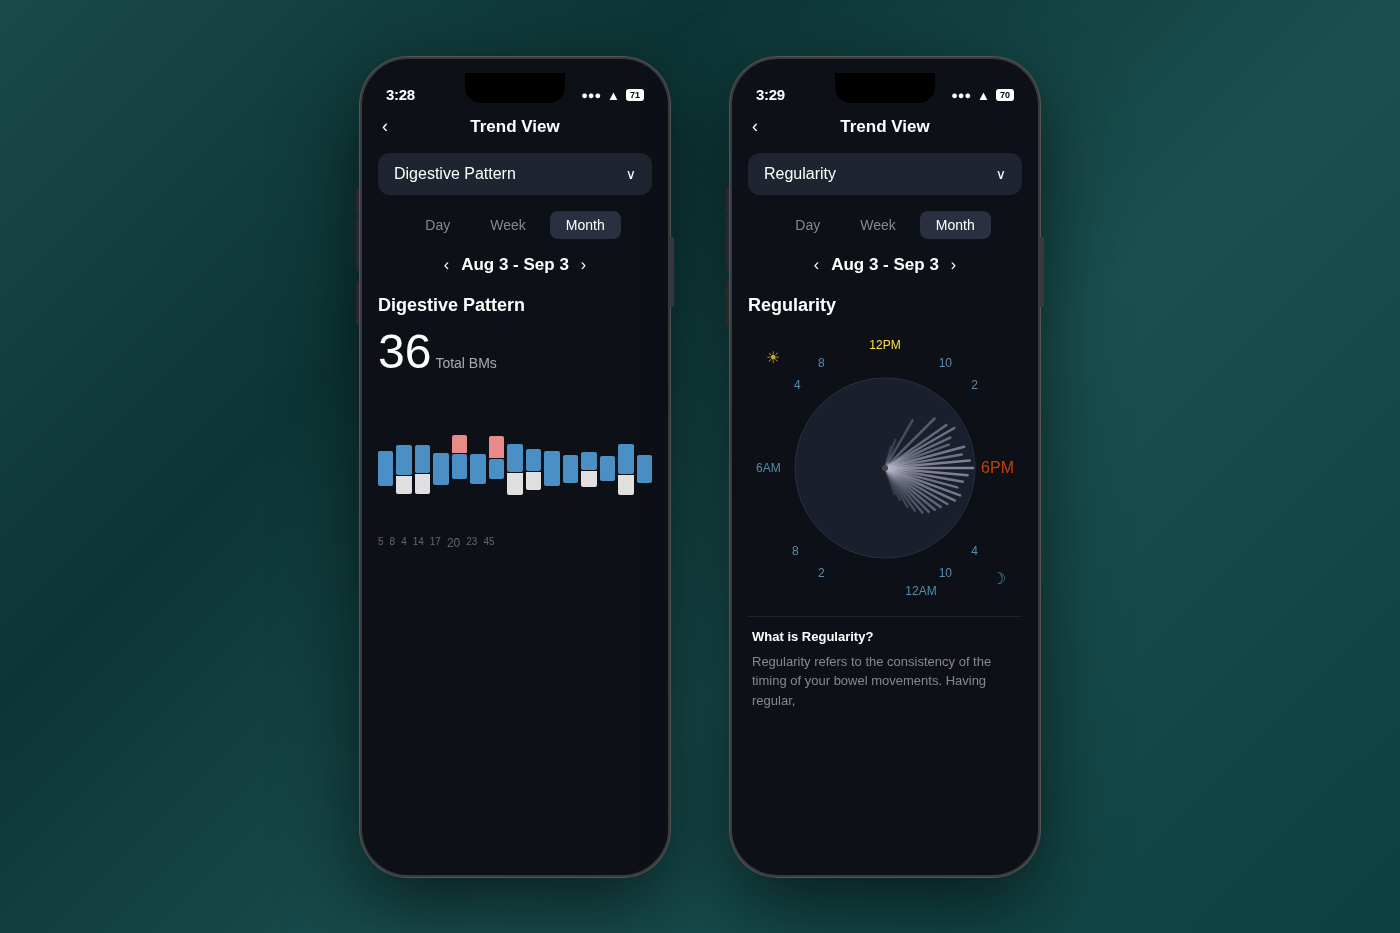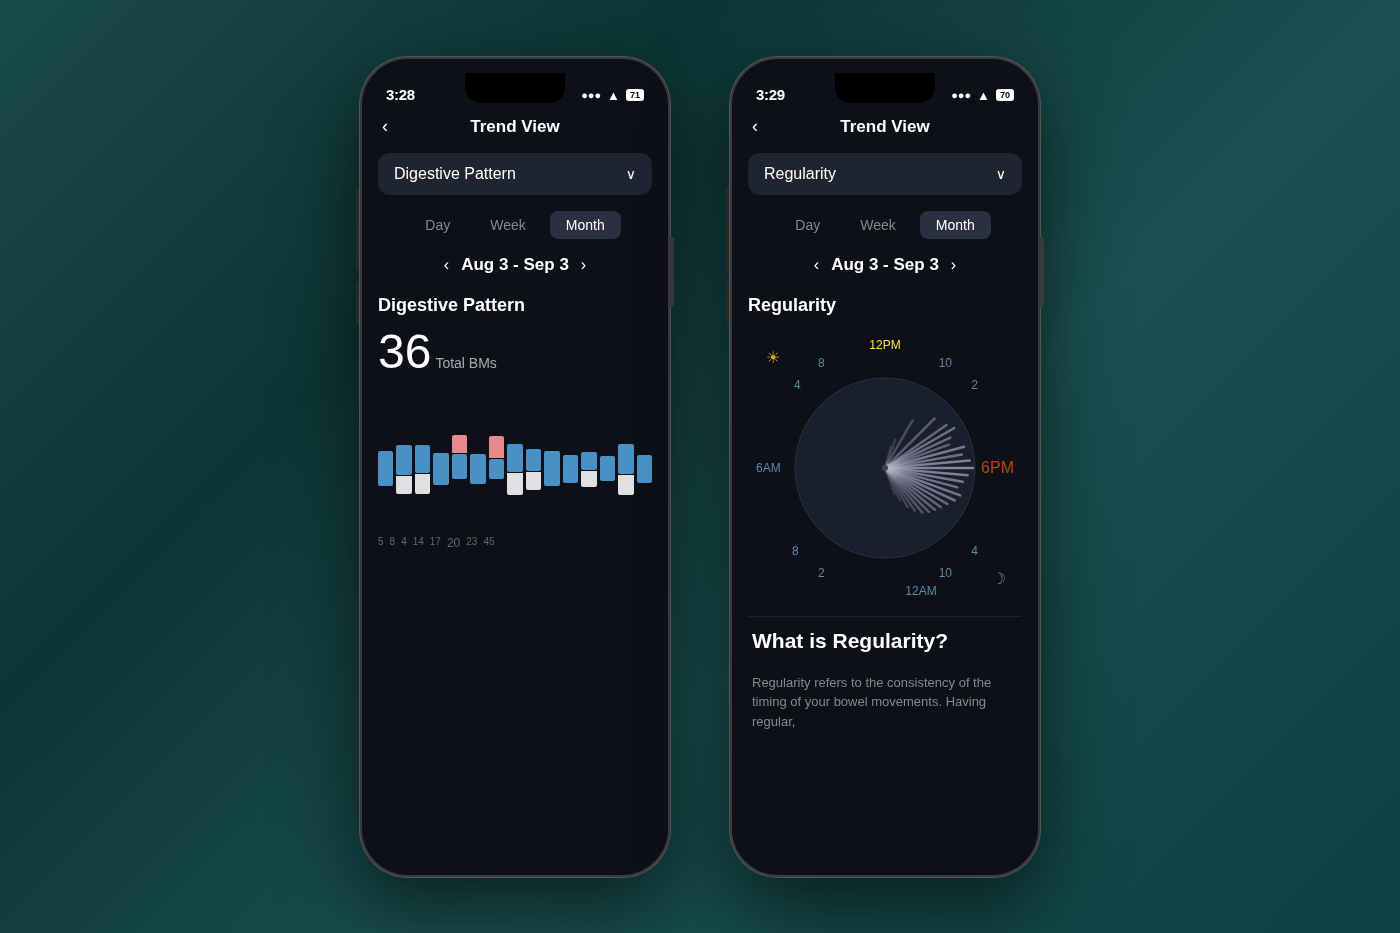--- a/index.html
+++ b/index.html
@@ -291,23 +291,23 @@
     }
 
     
     .info-section {
       padding: 12px 4px;
       border-top: 1px solid #222;
       margin-top: 8px;
     }
     .info-title {
       color: #fff;
-      font-size: 21px;
+      font-size: 13px;
       font-weight: 600;
-      margin-bottom: 20px;
+      margin-bottom: 8px;
     }
     .info-text {
       color: #888;
       font-size: 13px;
       line-height: 1.5;
     }
 
     
     .vol-btn-1 {
       position: absolute;

